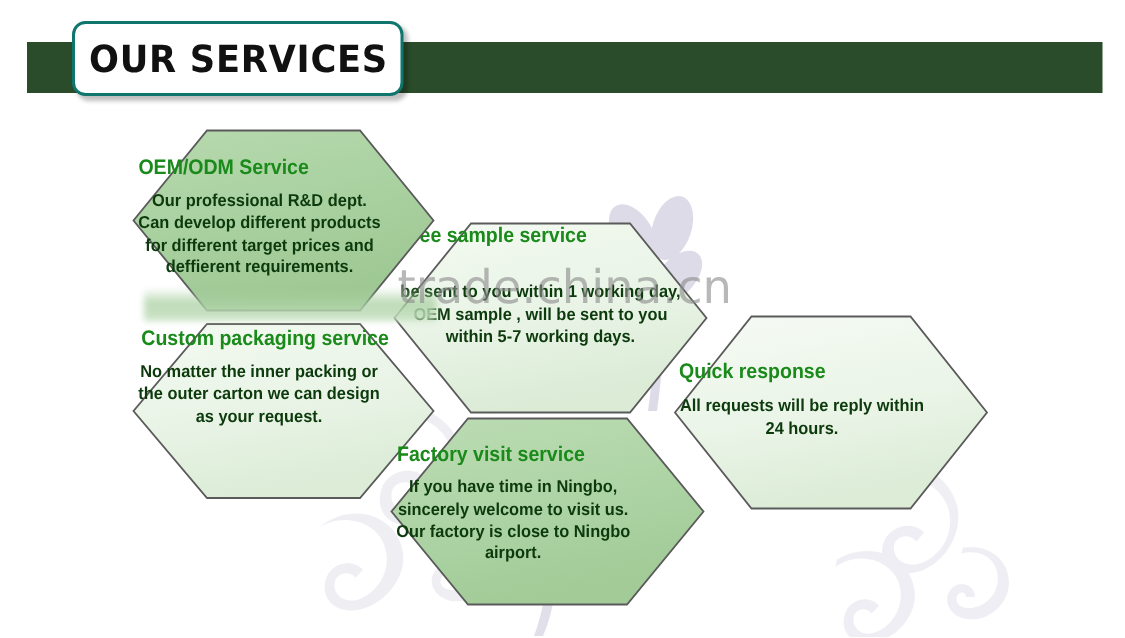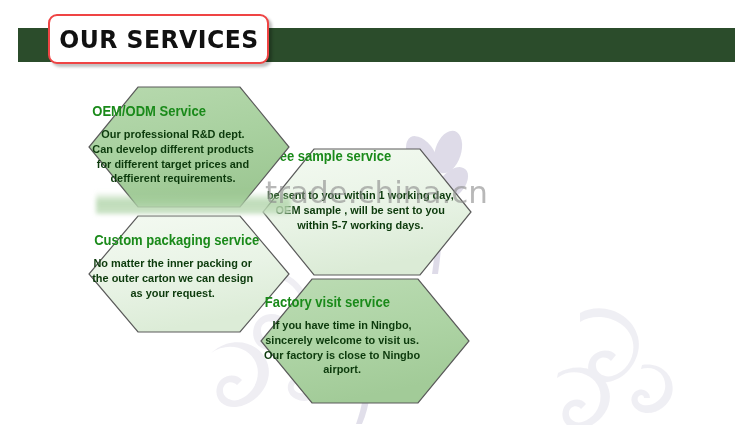--- a/index.html
+++ b/index.html
@@ -39,21 +39,21 @@
     height: 34px;
     background: #2b4c2b;
   }
   #title-box {
     position: absolute;
     left: 48px;
     top: 14px;
     width: 221px;
     height: 50px;
     background: #ffffff;
-    border: 2px solid #ef4444;
+    border: 2px solid #0f766e;
     border-radius: 9px;
     box-sizing: border-box;
     box-shadow: 3px 3px 3px rgba(0,0,0,0.25);
     display: flex;
     align-items: center;
     justify-content: center;
   }
   #title-text {
     font-family: "DejaVu Sans", sans-serif;
     font-weight: bold;
@@ -112,21 +112,21 @@
   
   #hex-oem        { left: 88px;  top: 86px;  width: 202px; height: 122px; z-index: 6; }
   #hex-oem .hex-content { padding-top: 17px; }
   #hex-oem .hex-body { margin-top: 8px; }
 
   #hex-sample     { left: 262px; top: 148px; width: 210px; height: 128px; z-index: 4; }
   #hex-sample .hex-content { padding-top: 0; }
   #hex-sample .hex-body { margin-top: 24px; }
 
   #hex-packaging  { left: 88px;  top: 215px; width: 202px; height: 118px; z-index: 5; }
-  #hex-packaging .hex-content { padding-top: 17px; }
+  #hex-packaging .hex-content { padding-top: 2px; }
   #hex-packaging .hex-body { margin-top: 8px; }
 
   #hex-quick      { left: 449px; top: 210px; width: 210px; height: 130px; z-index: 3; }
   #hex-quick .hex-content { padding-top: 29px; }
   #hex-quick .hex-body { margin-top: 9px; }
 
   #hex-factory    { left: 260px; top: 278px; width: 210px; height: 126px; z-index: 7; }
   #hex-factory .hex-content { padding-top: 16px; }
   #hex-factory .hex-body { margin-top: 8px; }
 
@@ -255,20 +255,37 @@
       <polygon points="50,1 152,1 201,59 152,117 50,117 1,59" fill="url(#gradLight2)" stroke="#5a5a5a" stroke-width="1.2"></polygon>
     </svg>
     <div class="hex-content">
       <div class="hex-title">Custom packaging service</div>
       <div class="hex-body">No matter the inner packing or
 the outer carton we can design
 as your request.</div>
     </div>
   </div>
 
+  <div class="hex" id="hex-quick">
+    <svg viewBox="0 0 210 130" preserveAspectRatio="none">
+      <defs>
+        <linearGradient id="gradLight3" x1="0" y1="0" x2="0.3" y2="1">
+          <stop offset="0%" stop-color="#f6fbf5"></stop>
+          <stop offset="60%" stop-color="#eaf4e7"></stop>
+          <stop offset="100%" stop-color="#dcecd7"></stop>
+        </linearGradient>
+      </defs>
+      <polygon points="52,1 158,1 209,65 158,129 52,129 1,65" fill="url(#gradLight3)" stroke="#5a5a5a" stroke-width="1.2"></polygon>
+    </svg>
+    <div class="hex-content">
+      <div class="hex-title">Quick response</div>
+      <div class="hex-body">All requests will be reply within
+24 hours.</div>
+    </div>
+  </div>
 
   <div class="hex" id="hex-factory">
     <svg viewBox="0 0 210 126" preserveAspectRatio="none">
       <defs>
         <linearGradient id="gradDark2" x1="0" y1="0" x2="0.35" y2="1">
           <stop offset="0%" stop-color="#bcdcb4"></stop>
           <stop offset="55%" stop-color="#aed4a5"></stop>
           <stop offset="100%" stop-color="#a2cb98"></stop>
         </linearGradient>
       </defs>

